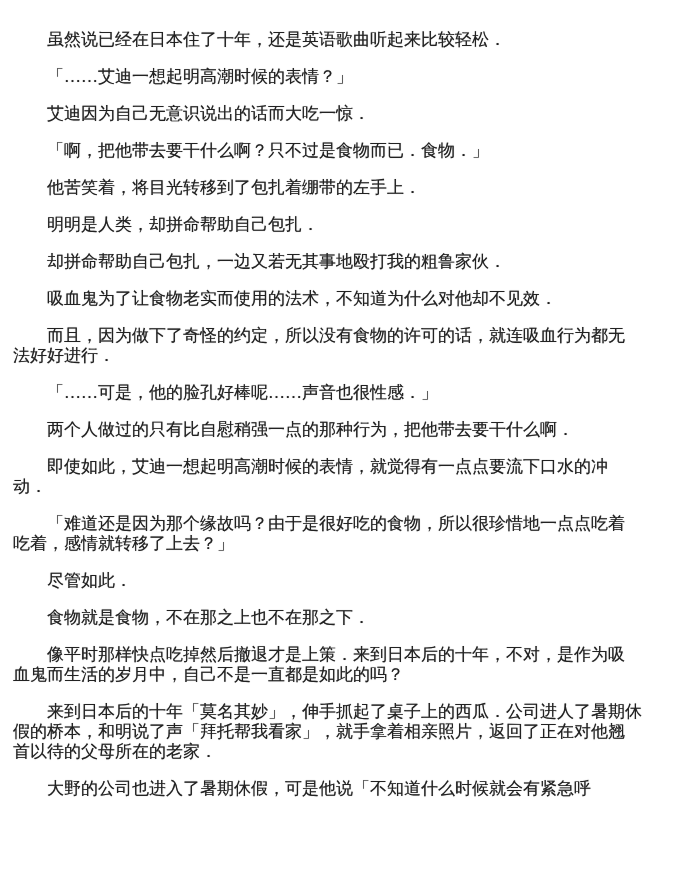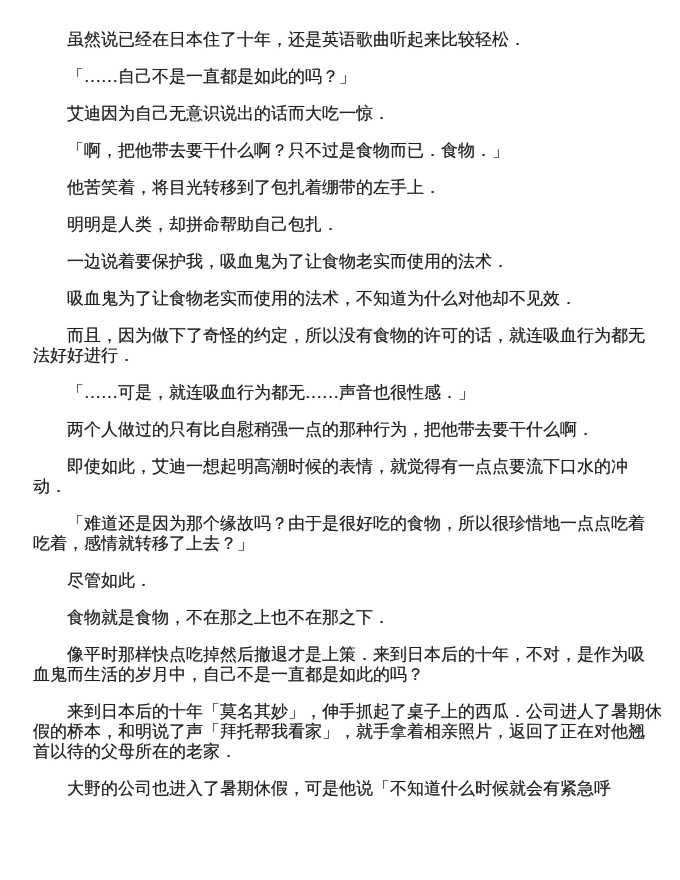--- a/index.html
+++ b/index.html
@@ -9,21 +9,21 @@
   }
   body {
     width: 680px;
     height: 880px;
     overflow: hidden;
   }
   .page {
     box-sizing: border-box;
     width: 680px;
     height: 880px;
-    padding: 30px 30px 0 33px;
+    padding: 30px 30px 0 13px;
     background: #ffffff;
     font-family: "Liberation Serif", "DejaVu Serif", serif;
     font-size: 17px;
     color: #222222;
     
     text-shadow: 0 0 0.7px rgba(40, 40, 40, 0.65);
   }
   .paragraph {
     margin: 0 0 17px 0;
   }
@@ -39,46 +39,46 @@
 </style>
 </head>
 <body>
 
 <div class="page">
   <div id="text-content">
       <div class="paragraph">
         <div class="line first">虽然说已经在日本住了十年，还是英语歌曲听起来比较轻松．</div>
       </div>
       <div class="paragraph">
-        <div class="line first">「……自己不是一直都是如此的吗？」</div>
+        <div class="line first">「……艾迪一想起明高潮时候的表情？」</div>
       </div>
       <div class="paragraph">
         <div class="line first">艾迪因为自己无意识说出的话而大吃一惊．</div>
       </div>
       <div class="paragraph">
         <div class="line first">「啊，把他带去要干什么啊？只不过是食物而已．食物．」</div>
       </div>
       <div class="paragraph">
         <div class="line first">他苦笑着，将目光转移到了包扎着绷带的左手上．</div>
       </div>
       <div class="paragraph">
         <div class="line first">明明是人类，却拼命帮助自己包扎．</div>
       </div>
       <div class="paragraph">
-        <div class="line first">一边说着要保护我，吸血鬼为了让食物老实而使用的法术．</div>
+        <div class="line first">却拼命帮助自己包扎，一边又若无其事地殴打我的粗鲁家伙．</div>
       </div>
       <div class="paragraph">
         <div class="line first">吸血鬼为了让食物老实而使用的法术，不知道为什么对他却不见效．</div>
       </div>
       <div class="paragraph">
         <div class="line first">而且，因为做下了奇怪的约定，所以没有食物的许可的话，就连吸血行为都无</div>
         <div class="line">法好好进行．</div>
       </div>
       <div class="paragraph">
-        <div class="line first">「……可是，就连吸血行为都无……声音也很性感．」</div>
+        <div class="line first">「……可是，他的脸孔好棒呢……声音也很性感．」</div>
       </div>
       <div class="paragraph">
         <div class="line first">两个人做过的只有比自慰稍强一点的那种行为，把他带去要干什么啊．</div>
       </div>
       <div class="paragraph">
         <div class="line first">即使如此，艾迪一想起明高潮时候的表情，就觉得有一点点要流下口水的冲</div>
         <div class="line">动．</div>
       </div>
       <div class="paragraph">
         <div class="line first">「难道还是因为那个缘故吗？由于是很好吃的食物，所以很珍惜地一点点吃着</div>

